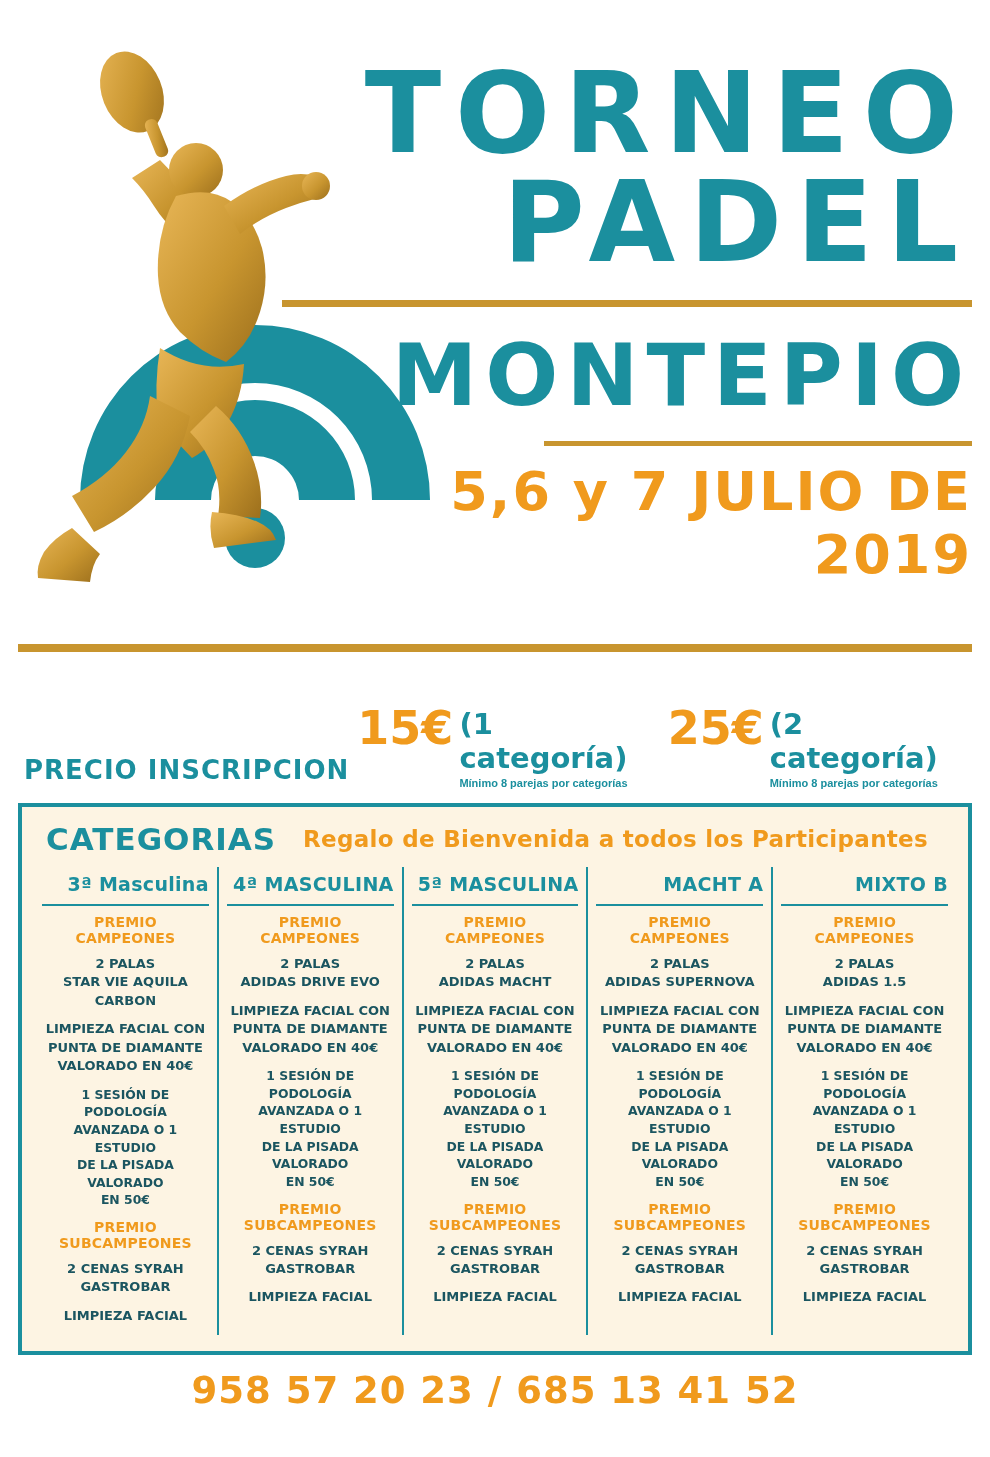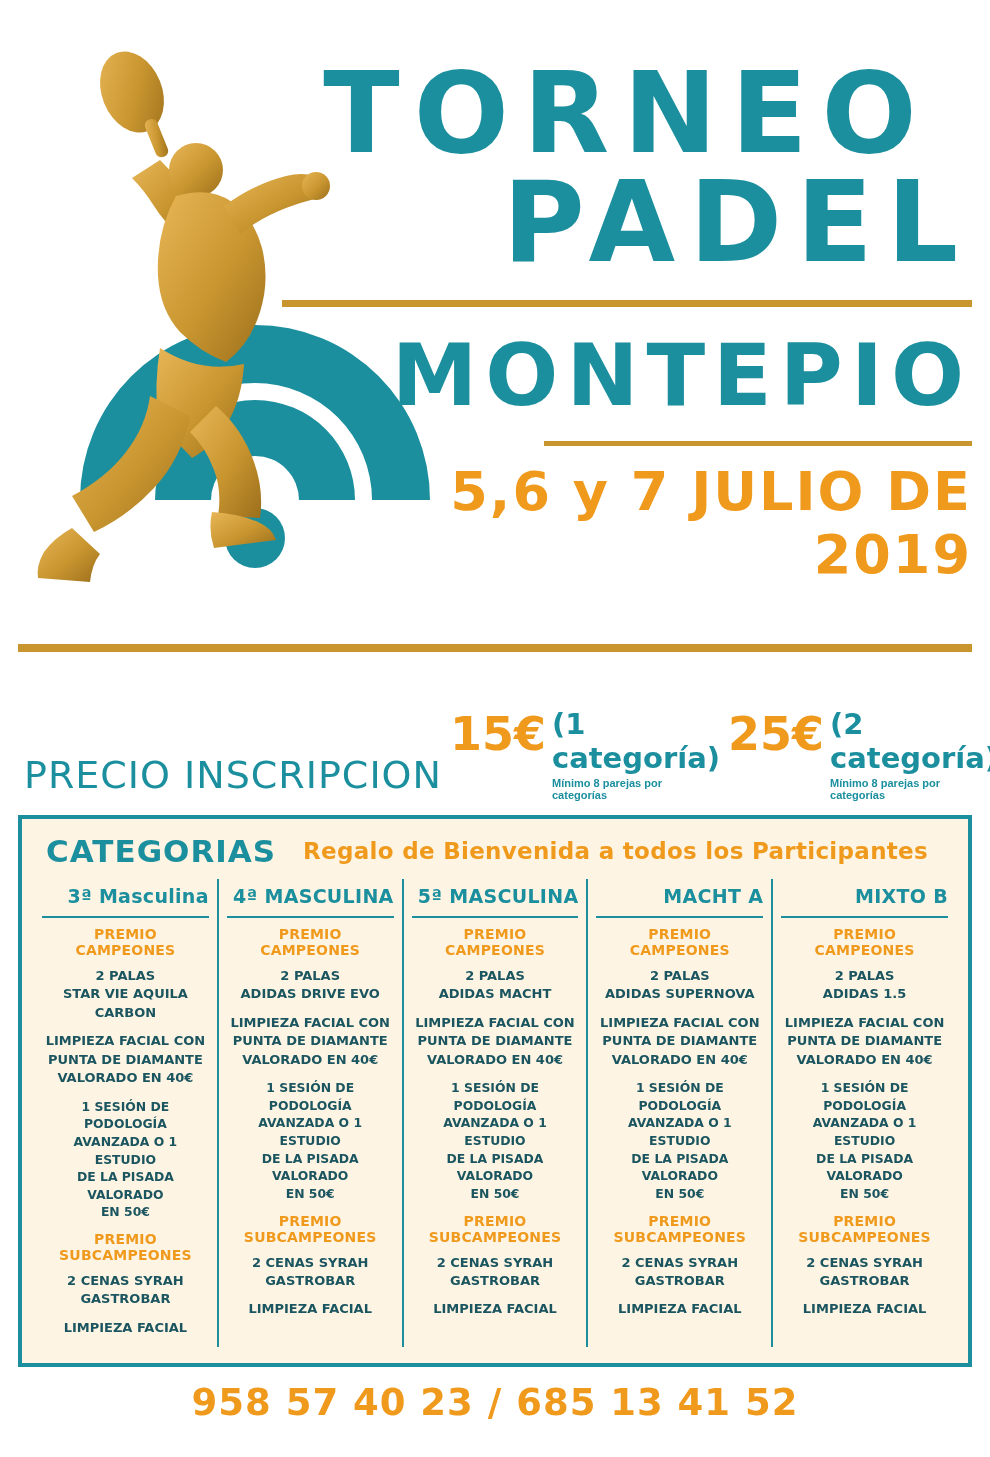--- a/index.html
+++ b/index.html
@@ -33,21 +33,21 @@
     text-align: right;
   }
   .t-torneo, .t-padel {
     font-family: "DejaVu Sans", sans-serif;
     font-weight: bold;
     color: #1b8f9e;
     letter-spacing: 14px;
     line-height: 0.92;
     text-transform: uppercase;
   }
-  .t-torneo { font-size: 112px; text-align: center; }
+  .t-torneo { font-size: 112px; }
   .t-padel  { font-size: 112px; margin-top: 6px; }
   .rule {
     height: 7px;
     background: #c8952f;
     margin: 26px 0 18px auto;
     width: 100%;
   }
   .t-montepio {
     font-family: "DejaVu Sans", sans-serif;
     font-weight: bold;
@@ -75,22 +75,22 @@
     margin: 4px 18px 0 18px;
   }
   .price-bar {
     display: flex;
     align-items: flex-end;
     padding: 14px 20px 12px 24px;
     gap: 8px;
   }
   .price-label {
     font-family: "DejaVu Sans", sans-serif;
-    font-weight: normal;
-    font-size: 38px;
+    font-weight: bold;
+    font-size: 26px;
     color: #1b8f9e;
     letter-spacing: 1px;
     flex: 0 0 auto;
     padding-bottom: 4px;
   }
   .price-item { display: flex; align-items: center; gap: 6px; flex: 1 1 auto; justify-content: center;}
   .price-amt {
     font-family: "DejaVu Sans", sans-serif;
     font-weight: bold;
     font-size: 46px;
@@ -335,16 +335,16 @@
         <div class="sec-body small">1 SESIÓN DE PODOLOGÍA<br>AVANZADA O 1 ESTUDIO<br>DE LA PISADA VALORADO<br>EN 50€</div>
         <div class="sec-title">PREMIO SUBCAMPEONES</div>
         <div class="sec-body">2 CENAS SYRAH<br>GASTROBAR</div>
         <div class="sec-body">LIMPIEZA FACIAL</div>
       </div>
 
     </div>
   </div>
 
   <div class="info-bar">
-    <div class="info-phones">958 57 40 23 / 685 13 41 52</div>
+    <div class="info-phones">958 57 20 23 / 685 13 41 52</div>
   </div>
 
 </div>
 
 </body></html>

